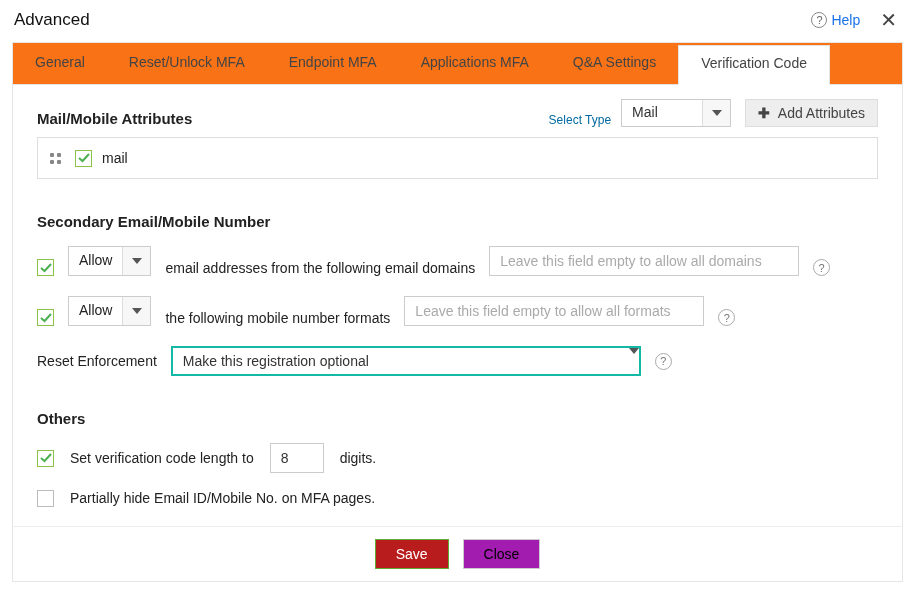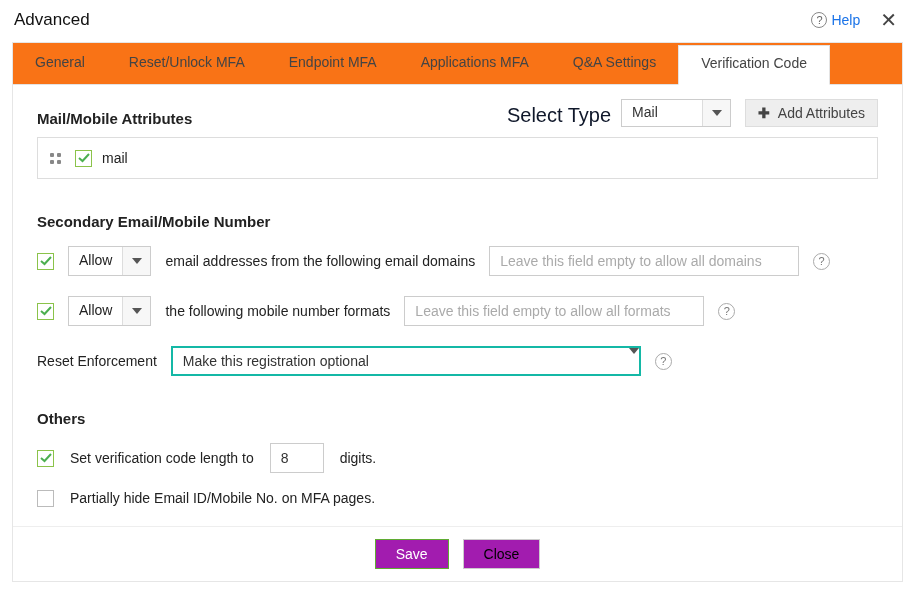--- a/index.html
+++ b/index.html
@@ -98,22 +98,22 @@
     align-items: flex-end;
     margin-bottom: 10px;
   }
   .section-heading {
     font-weight: 700;
     font-size: 15px;
     color: #222;
     flex: 1;
   }
   .type-label {
-    font-size: 20px;
-    color: #0f172a;
+    font-size: 12px;
+    color: #0369a1;
     margin-right: 10px;
   }
   .select-wrap {
     display: flex;
     border: 1px solid #ccc;
     height: 28px;
     background: #fff;
     margin-right: 14px;
   }
   .select-wrap .val {
@@ -181,21 +181,21 @@
     cursor: pointer;
     flex-shrink: 0;
   }
   .checkbox.unchecked { border-color: #bbb; color: transparent; }
   .checkbox svg { width: 12px; height: 12px; }
 
   .sub-heading { font-weight: 700; font-size: 15px; margin-bottom: 16px; }
 
   .form-row {
     display: flex;
-    align-items: center;
+    align-items: flex-end;
     gap: 14px;
     margin-bottom: 20px;
   }
   .small-select {
     display: flex;
     border: 1px solid #ccc;
     height: 30px;
     background: #fff;
   }
   .small-select .val { padding: 5px 10px; min-width: 52px; font-size: 14px; }
@@ -250,21 +250,21 @@
   }
   .btn {
     height: 30px;
     padding: 0 20px;
     border: 1px solid #ccc;
     background: #a21caf;
     font-size: 14px;
     cursor: pointer;
     font-family: inherit;
   }
-  .btn.primary { background: #a21caf; border-color: #5fab33; color: #fff; }
+  .btn.primary { background: #b91c1c; border-color: #5fab33; color: #fff; }
 </style>
 </head>
 <body>
 
 <div class="titlebar">
   <h1>Advanced</h1>
   <div class="help-link">
     <span class="qicon">?</span>
     <span>Help</span>
   </div>

